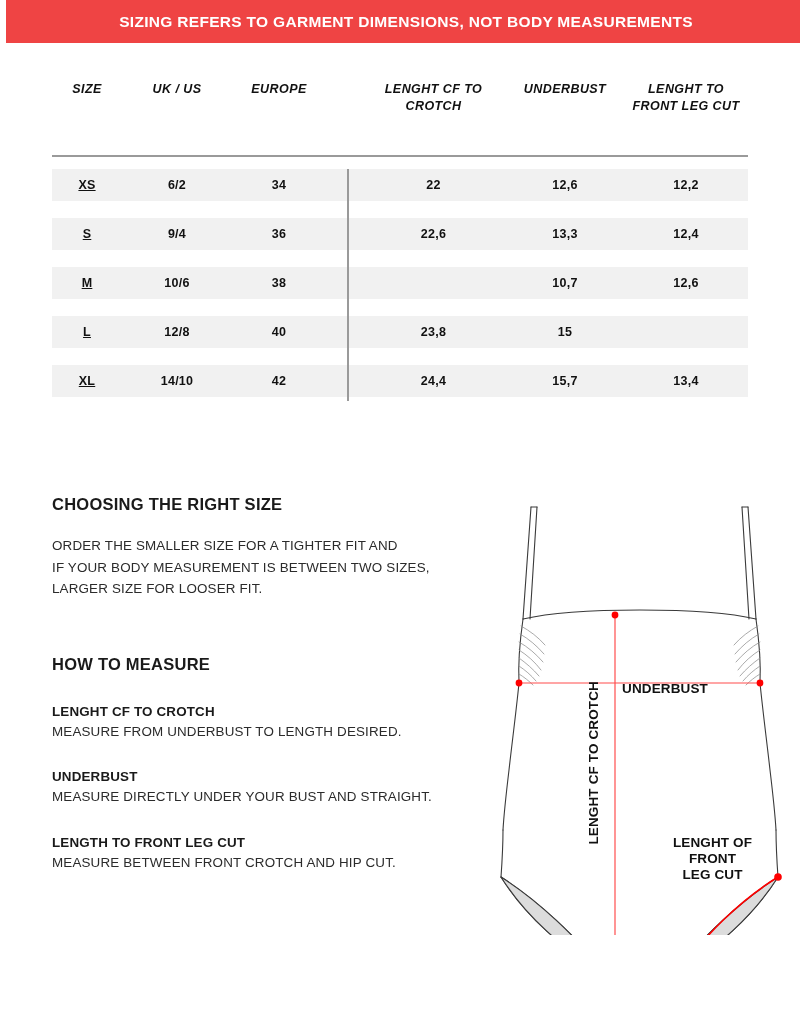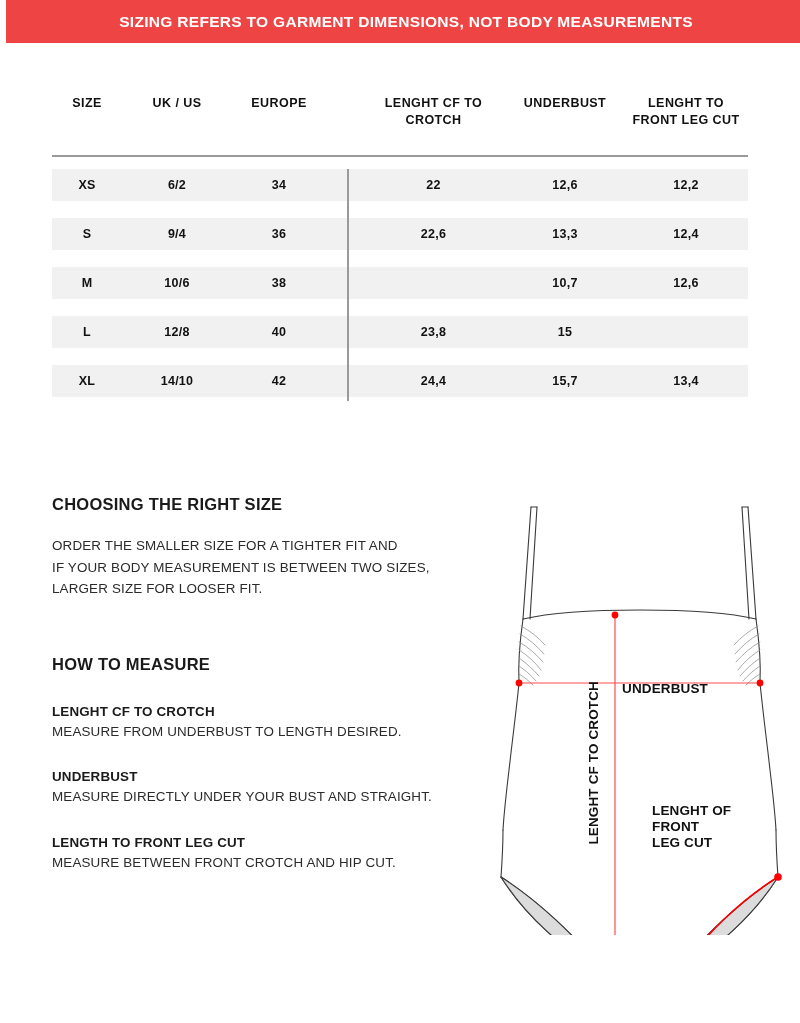--- a/index.html
+++ b/index.html
@@ -20,23 +20,23 @@
   .banner-text {
     color:#ffffff; font-size:15.5px; font-weight:700;
     letter-spacing:0.02em; white-space:nowrap;
   }
 
   
   .table-wrap { position:absolute; left:0; top:51px; width:800px; }
 
   .thead { position:relative; height:104px; }
   .th {
-    position:absolute; top:44px;
+    position:absolute; top:30px;
     font-size:12.5px; font-weight:700; color:#111;
-    letter-spacing:0.035em; text-align:center; line-height:1.35;
+    letter-spacing:0.035em; text-align:center; line-height:1.35;font-style:italic;
   }
   .th-size      { left:52px;  width:70px;  }
   .th-ukus      { left:133px; width:88px;  }
   .th-europe    { left:231px; width:96px;  }
   .th-cf        { left:356px; width:155px; }
   .th-underbust { left:500px; width:130px; }
   .th-leg       { left:624px; width:124px; }
 
   .head-rule {
     position:absolute; left:52px; top:104px;
@@ -51,21 +51,21 @@
   .row-band {
     position:absolute; left:52px; top:8px;
     width:696px; height:32px; background:#f1f1f1;
   }
   .cell {
     position:absolute; top:8px; height:32px;
     display:flex; align-items:center; justify-content:center;
     font-size:12.5px; font-weight:700; color:#111;
     letter-spacing:0.02em;
   }
-  .c-size      { left:52px;  width:70px;  }
+  .c-size      { left:52px;  width:70px;text-decoration:underline;  }
   .c-ukus      { left:133px; width:88px;  }
   .c-europe    { left:231px; width:96px;  }
   .c-cf        { left:356px; width:155px; }
   .c-underbust { left:500px; width:130px; }
   .c-leg       { left:624px; width:124px; }
 
   .v-divider {
     position:absolute; left:347px; top:118px;
     width:2px; height:232px; background:#9a9a9a;
   }
@@ -101,22 +101,22 @@
   }
   .diagram svg { display:block; }
 
   .lbl {
     position:absolute;
     font-size:13.5px; font-weight:700; color:#111;
     letter-spacing:0.01em; line-height:1.18;
   }
   .lbl-underbust { left:137px; top:186px; }
   .lbl-legcut {
-    left:167px; top:308px; width:121px;
-    text-align:left;
+    left:167px; top:340px; width:121px;
+    text-align:center;
   }
   .lbl-cf {
     left:101px; top:186px;
     transform-origin:left top;
     transform:rotate(-90deg) translate(-100%, 0);
     white-space:nowrap;
   }
   .lbl-cf-inner { display:inline-block; }
 </style>
 </head>

